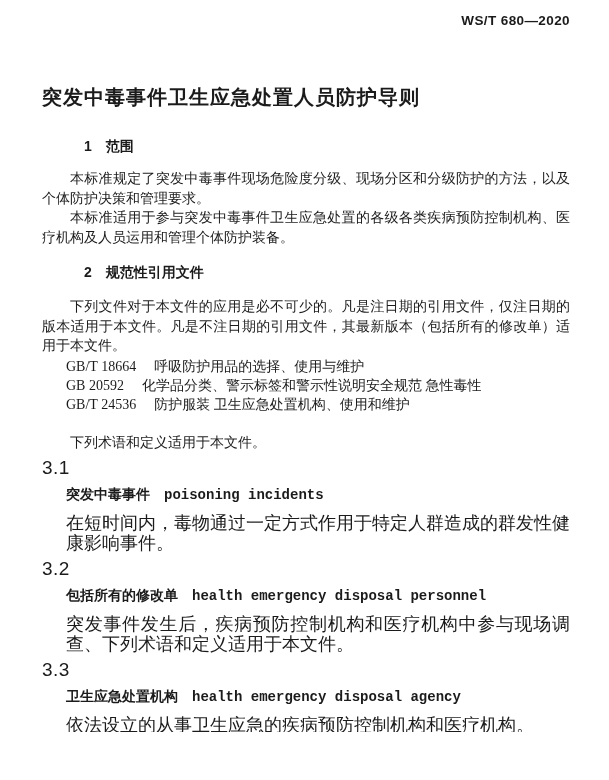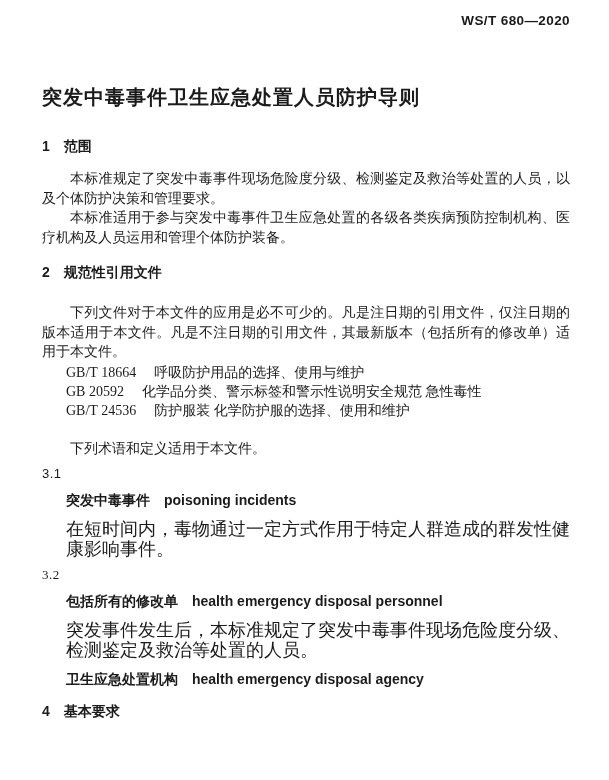--- a/index.html
+++ b/index.html
@@ -33,20 +33,21 @@
     font-weight: 700;
     font-size: 20px;
     line-height: 26px;
     letter-spacing: 1px;
   }
   .sec-h {
     font-family: "Liberation Sans", "DejaVu Sans", sans-serif;
     font-weight: 700;
     font-size: 14px;
     line-height: 16px;
+    margin-left: 42px;
   }
   .sec-h .num {
     display: inline-block;
     margin-right: 14px;
   }
   .body-para {
     margin: 0;
     font-size: 14px;
     line-height: 19.5px;
     text-align: justify;
@@ -56,36 +57,36 @@
     padding-left: 24px;
     font-size: 14px;
     line-height: 19px;
   }
   .ref-code {
     display: inline-block;
     margin-right: 18px;
   }
   .term-num {
     font-family: "Liberation Sans", "DejaVu Sans", sans-serif;
-    font-size: 13px;
+    font-size: 19px;
     line-height: 15px;
     letter-spacing: 0.5px;
   }
   .term-line {
     padding-left: 24px;
     font-size: 14px;
     line-height: 16px;
     font-weight: 700;
   }
   .term-zh {
     font-family: "Liberation Sans", "DejaVu Sans", sans-serif;
     font-weight: 700;
   }
   .term-en {
-    font-family: Liberation Sans, sans-serif;
+    font-family: Liberation Mono, monospace;
     font-weight: 700;
     margin-left: 14px;
   }
   .term-def {
     margin: 0;
     padding-left: 24px;
     font-size: 18px;
     line-height: 19.5px;
     text-align: justify;
   }
@@ -95,52 +96,54 @@
 
 <div class="page">
 
   <div class="std-num">WS/T 680—2020</div>
 
   <div class="doc-title">突发中毒事件卫生应急处置人员防护导则</div>
 
   <div class="sec-h" style="margin-top:28px;">
     <span class="num">1</span><span>范围</span>
   </div>
-  <p class="body-para" style="margin-top:15px;">本标准规定了突发中毒事件现场危险度分级、检测鉴定及救治等处置的人员，以及个体防护决策和管理要求。</p>
+  <p class="body-para" style="margin-top:15px;">本标准规定了突发中毒事件现场危险度分级、现场分区和分级防护的方法，以及个体防护决策和管理要求。</p>
   <p class="body-para">本标准适用于参与突发中毒事件卫生应急处置的各级各类疾病预防控制机构、医疗机构及人员运用和管理个体防护装备。</p>
 
   <div class="sec-h" style="margin-top:17px;">
     <span class="num">2</span><span>规范性引用文件</span>
   </div>
-  <p class="body-para" style="margin-top:23px;">下列文件对于本文件的应用是必不可少的。凡是注日期的引用文件，仅注日期的版本适用于本文件。凡是不注日期的引用文件，其最新版本（包括所有的修改单）适用于本文件。</p>
+  <p class="body-para" style="margin-top:17px;">下列文件对于本文件的应用是必不可少的。凡是注日期的引用文件，仅注日期的版本适用于本文件。凡是不注日期的引用文件，其最新版本（包括所有的修改单）适用于本文件。</p>
   <div class="ref-line" style="margin-top:1px;">
     <span class="ref-code">GB/T 18664</span><span>呼吸防护用品的选择、使用与维护</span>
   </div>
   <div class="ref-line">
     <span class="ref-code">GB 20592</span><span>化学品分类、警示标签和警示性说明安全规范 急性毒性</span>
   </div>
   <div class="ref-line">
-    <span class="ref-code">GB/T 24536</span><span>防护服装 化学防护服的选择、使用和维护</span>
+    <span class="ref-code">GB/T 24536</span><span>防护服装 卫生应急处置机构、使用和维护</span>
   </div>
 
   <p class="body-para" style="margin-top:19px;">下列术语和定义适用于本文件。</p>
 
   <div class="term-num" style="margin-top:8px;">3.1</div>
   <div class="term-line" style="margin-top:11px;">
     <span class="term-zh">突发中毒事件</span><span class="term-en">poisoning incidents</span>
   </div>
   <p class="term-def" style="margin-top:11px;">在短时间内，毒物通过一定方式作用于特定人群造成的群发性健康影响事件。</p>
 
-  <div class="term-num" style="margin-top:8px;font-family:Liberation Serif, serif;">3.2</div>
+  <div class="term-num" style="margin-top:8px;">3.2</div>
   <div class="term-line" style="margin-top:11px;">
     <span class="term-zh">包括所有的修改单</span><span class="term-en">health emergency disposal personnel</span>
   </div>
-  <p class="term-def" style="margin-top:11px;">突发事件发生后，本标准规定了突发中毒事件现场危险度分级、检测鉴定及救治等处置的人员。</p>
+  <p class="term-def" style="margin-top:11px;">突发事件发生后，疾病预防控制机构和医疗机构中参与现场调查、下列术语和定义适用于本文件。</p>
 
+  <div class="term-num" style="margin-top:8px;">3.3</div>
   <div class="term-line" style="margin-top:11px;">
     <span class="term-zh">卫生应急处置机构</span><span class="term-en">health emergency disposal agency</span>
   </div>
+  <p class="term-def" style="margin-top:11px;">依法设立的从事卫生应急的疾病预防控制机构和医疗机构。</p>
 
   <div class="sec-h" style="margin-top:15px;">
     <span class="num">4</span><span>基本要求</span>
   </div>
 
 </div>
 
 </body></html>

